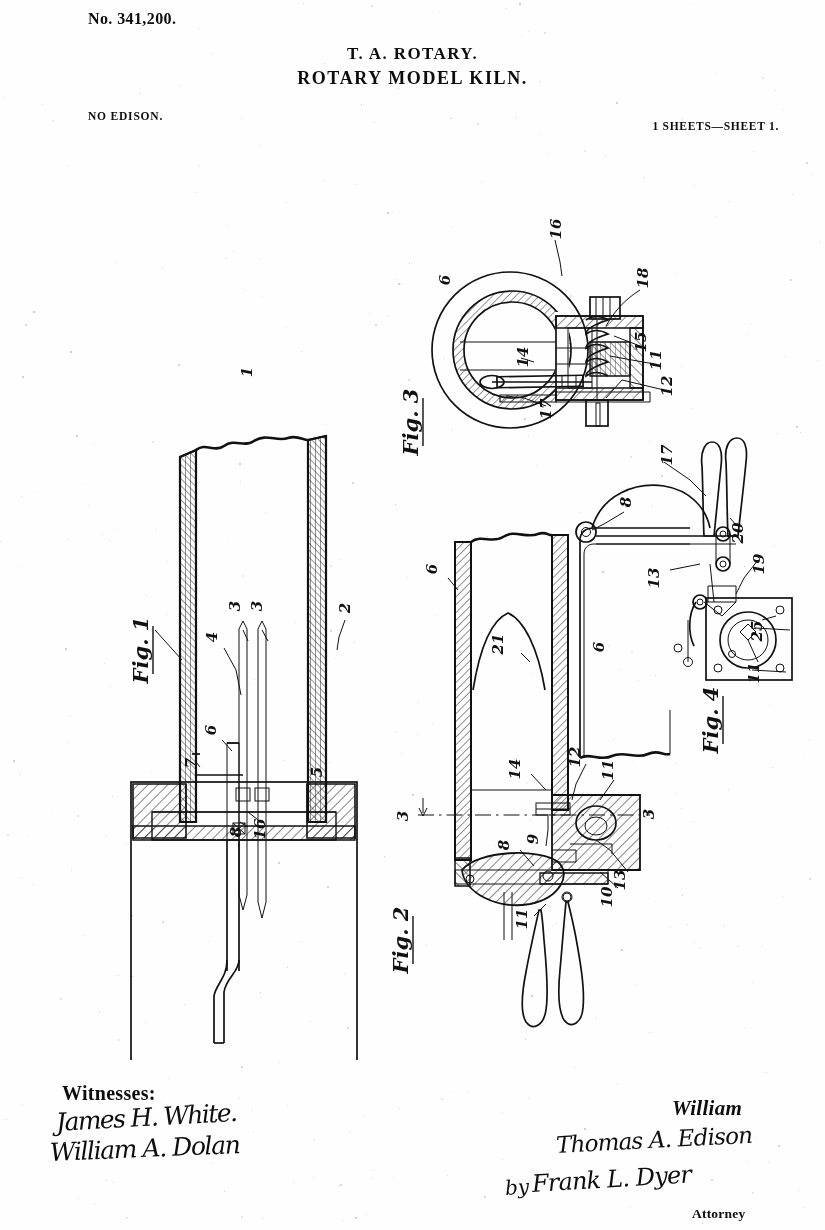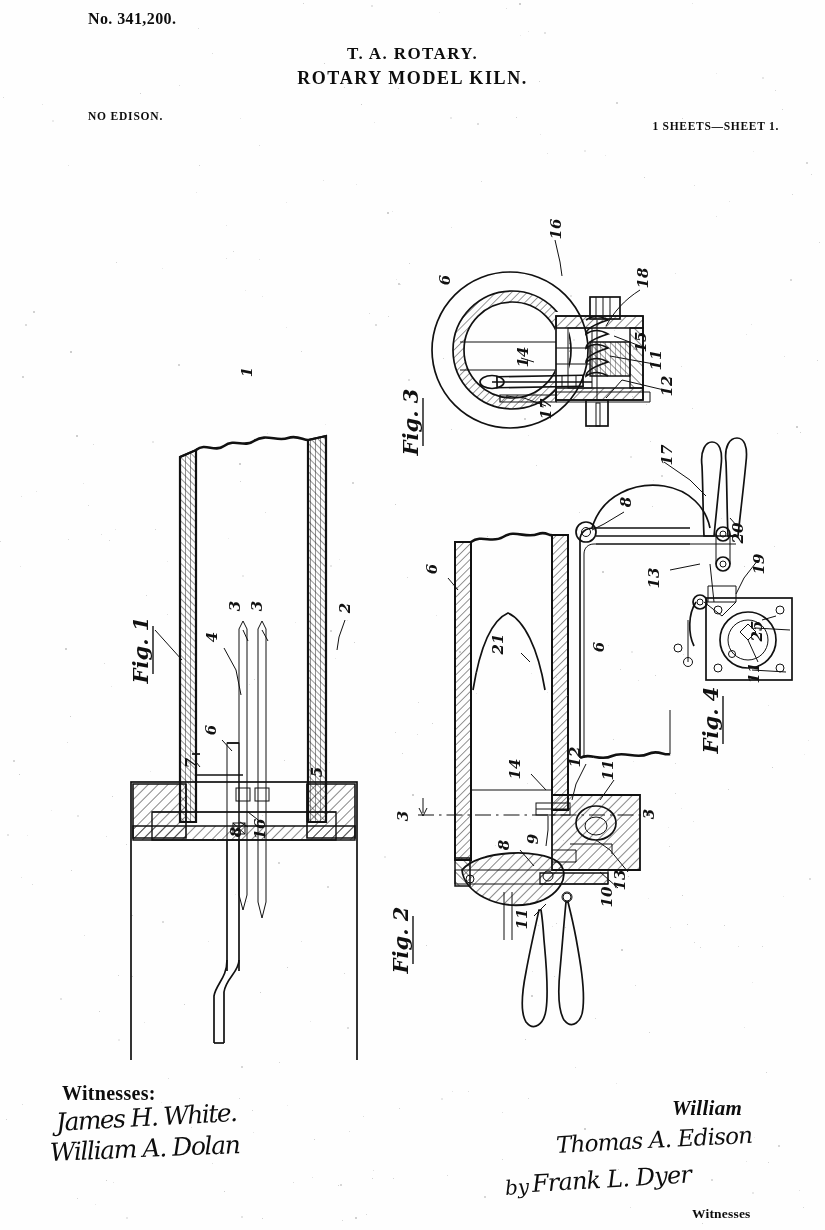--- a/index.html
+++ b/index.html
@@ -407,21 +407,21 @@
   </div>
 
   <div class="sigs">
     <div class="witness-lbl">Witnesses:</div>
     <div class="wsig1">James H. White.</div>
     <div class="wsig2">William A. Dolan</div>
     <div class="inv-lbl">William</div>
     <div class="isig">Thomas A. Edison</div>
     <div class="byword">by</div>
     <div class="asig">Frank L. Dyer</div>
-    <div class="att-lbl">Witnesses</div>
+    <div class="att-lbl">Attorney</div>
   </div>
 
   <div id="specks">
       <div class="speck" style="width: 1px; height: 1px; left: 654.588px; top: 675.48px; opacity: 0.58;"></div>
       <div class="speck" style="width: 1px; height: 1px; left: 160.997px; top: 1101.52px; opacity: 0.3;"></div>
       <div class="speck" style="width: 1px; height: 1px; left: 0.285093px; top: 540.901px; opacity: 0.49;"></div>
       <div class="speck" style="width: 1px; height: 1px; left: 365.958px; top: 1214.22px; opacity: 0.5;"></div>
       <div class="speck" style="width: 1px; height: 1px; left: 373.117px; top: 1170.47px; opacity: 0.4;"></div>
       <div class="speck" style="width: 1px; height: 1px; left: 301.353px; top: 941.001px; opacity: 0.4;"></div>
       <div class="speck" style="width: 1px; height: 1px; left: 246.921px; top: 900.666px; opacity: 0.28;"></div>

